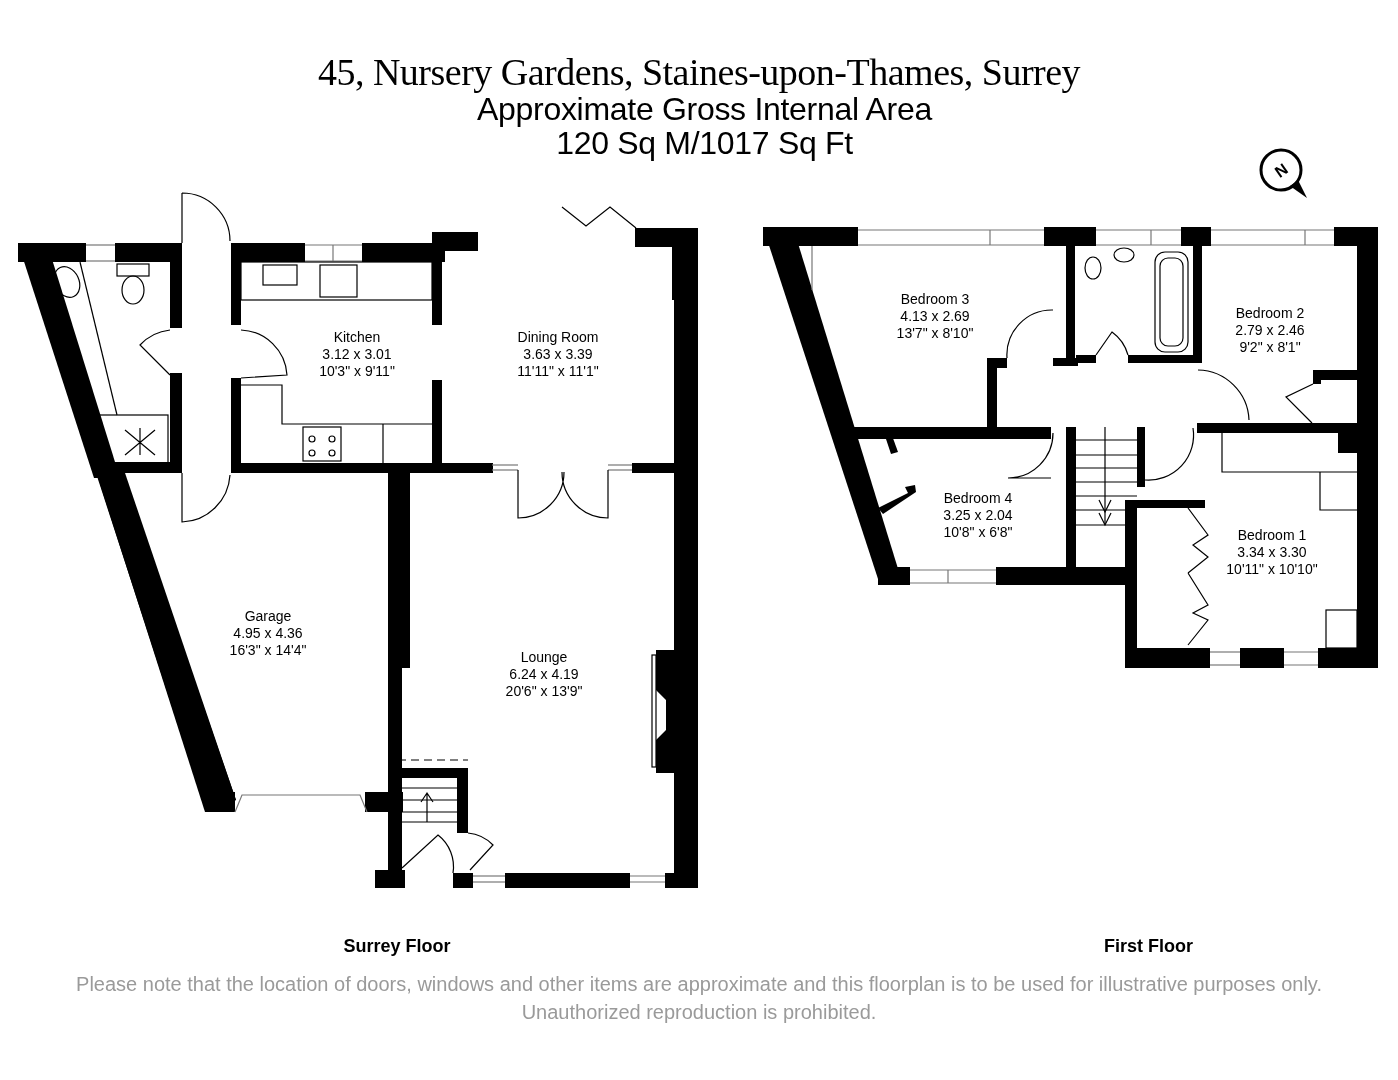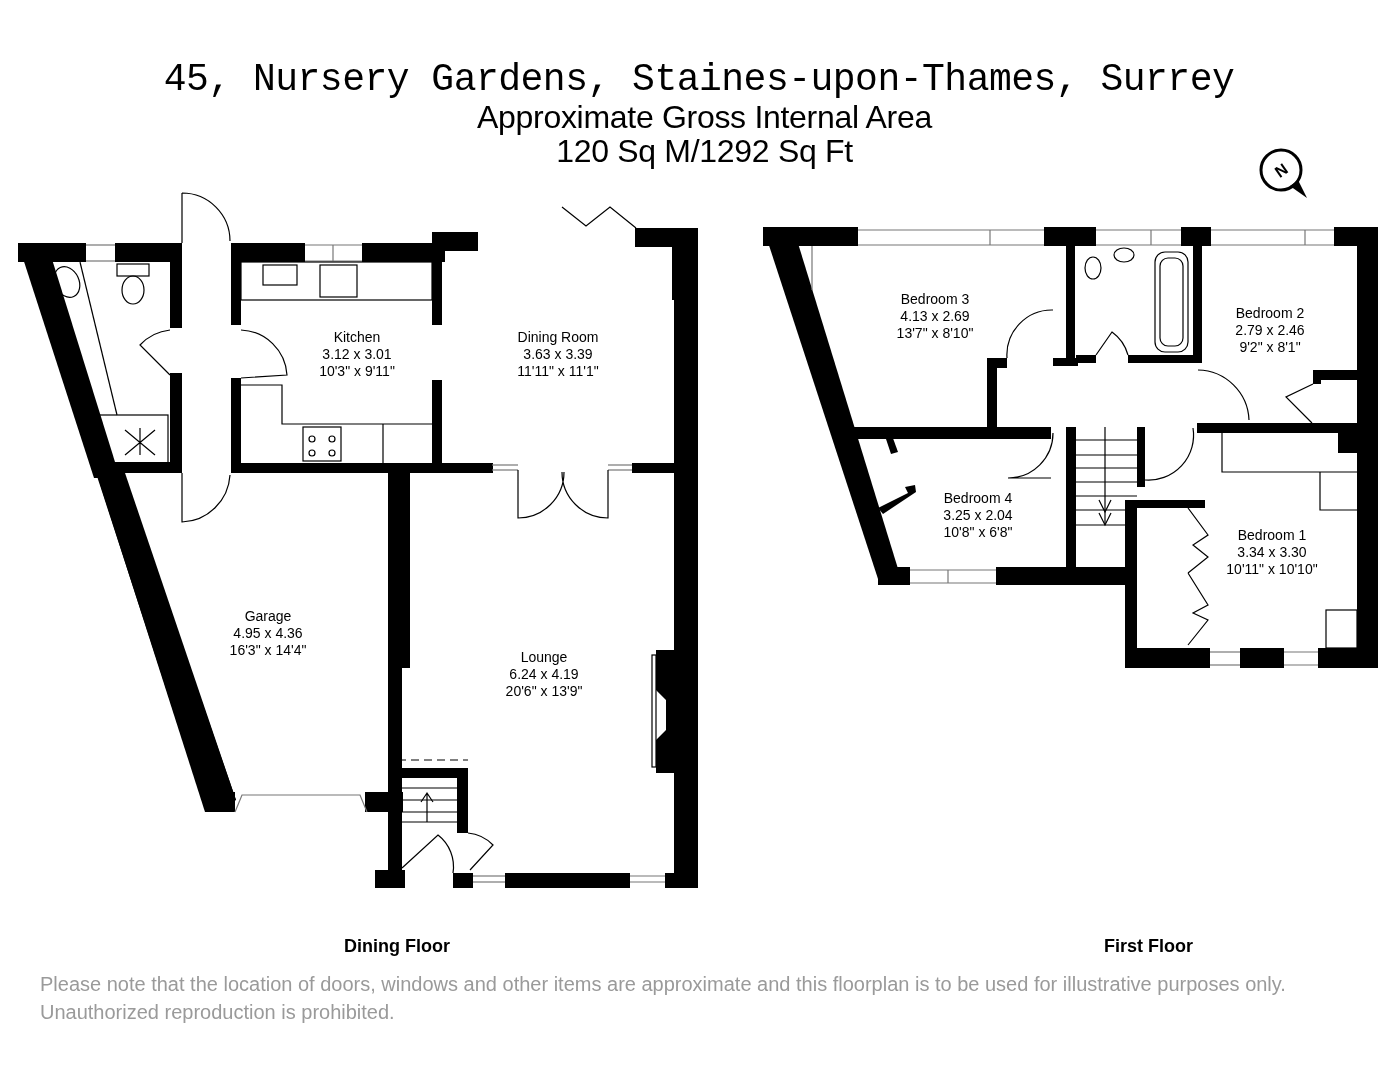--- a/index.html
+++ b/index.html
@@ -1,34 +1,34 @@
 <!DOCTYPE html>
 <html><head>
 <meta charset="utf-8">
 <style>
   html, body { margin: 0; padding: 0; background: #ffffff; }
   body { width: 1398px; height: 1080px; position: relative; overflow: hidden;
          font-family: "DejaVu Sans", sans-serif; color: #000; }
   .title-block { position: absolute; left: 0; top: 52px; width: 1398px; text-align: center; }
-  .title-line { font-family: Liberation Mono, monospace; font-size: 38px; line-height: 40px; letter-spacing: -0.5px; margin-top: 8px; }
+  .title-line { font-family: Liberation Serif, serif; font-size: 38px; line-height: 40px; letter-spacing: -0.5px; }
   .sub-line { font-family: "Liberation Sans", sans-serif; font-size: 32px; line-height: 34px; letter-spacing: -0.3px; margin-left: 11px; }
   svg.plan { position: absolute; left: 0; top: 0; }
   .room-label { font-family: "Liberation Sans", sans-serif; font-size: 14px; }
   .floor-label { position: absolute; top: 936px; font-family: "Liberation Sans", sans-serif;
                  font-weight: bold; font-size: 18px; text-align: center; width: 300px; }
-  .disclaimer { position: absolute; left: 40px; top: 970px; width: 1318px; 
+  .disclaimer { position: absolute; left: 40px; top: 970px; width: 1318px; text-align: center;
                 font-family: "Liberation Sans", sans-serif; font-size: 20px; line-height: 28px; color: #9a9a9a; }
 </style>
 </head>
 <body>
 
 <div class="title-block">
   <div class="title-line">45, Nursery Gardens, Staines-upon-Thames, Surrey</div>
   <div class="sub-line">Approximate Gross Internal Area</div>
-  <div class="sub-line">120 Sq M/1292 Sq Ft</div>
+  <div class="sub-line">120 Sq M/1017 Sq Ft</div>
 </div>
 
 <svg class="plan" width="1398" height="1080" viewBox="0 0 1398 1080">
 
   <g>
     <circle cx="1281" cy="170" r="20" fill="none" stroke="#000" stroke-width="3"></circle>
     <polygon points="1290,186 1307,198 1298,180" fill="#000"></polygon>
     <text x="1281" y="176" text-anchor="middle" font-family="Liberation Sans, sans-serif" font-size="16" font-weight="bold" transform="rotate(-35 1281 170)">N</text>
   </g>
 
@@ -262,15 +262,15 @@
     <text x="978" y="503">Bedroom 4</text>
     <text x="978" y="520">3.25 x 2.04</text>
     <text x="978" y="537">10'8" x 6'8"</text>
 
     <text x="1272" y="540">Bedroom 1</text>
     <text x="1272" y="557">3.34 x 3.30</text>
     <text x="1272" y="574">10'11" x 10'10"</text>
   </g>
 </svg>
 
-<div class="floor-label" style="left:247px;">Dining Floor</div>
+<div class="floor-label" style="left:247px;">Surrey Floor</div>
 <div class="floor-label" style="left:893px;text-align:right;">First Floor</div>
 <div class="disclaimer">Please note that the location of doors, windows and other items are approximate and this floorplan is to be used for illustrative purposes only. Unauthorized reproduction is prohibited.</div>
 
 </body></html>

